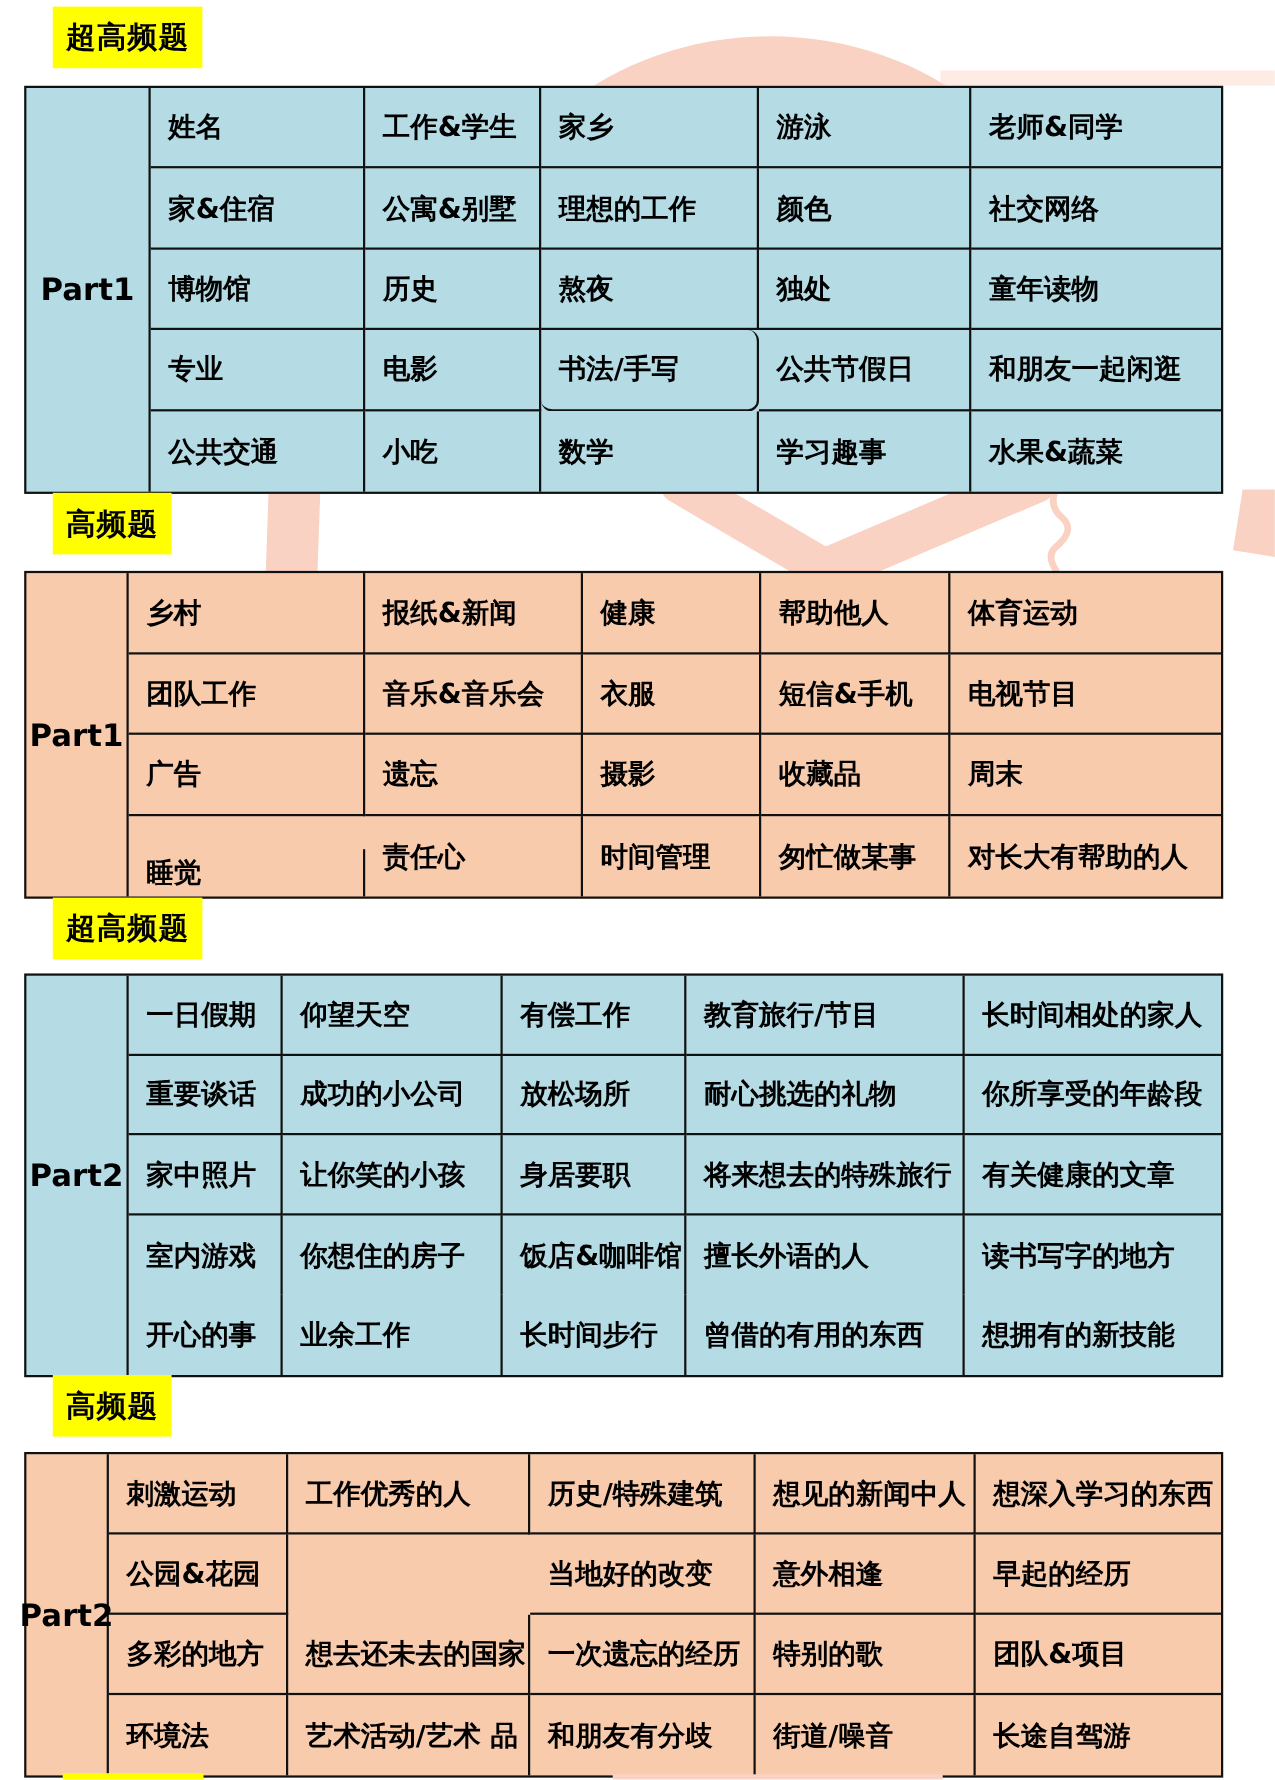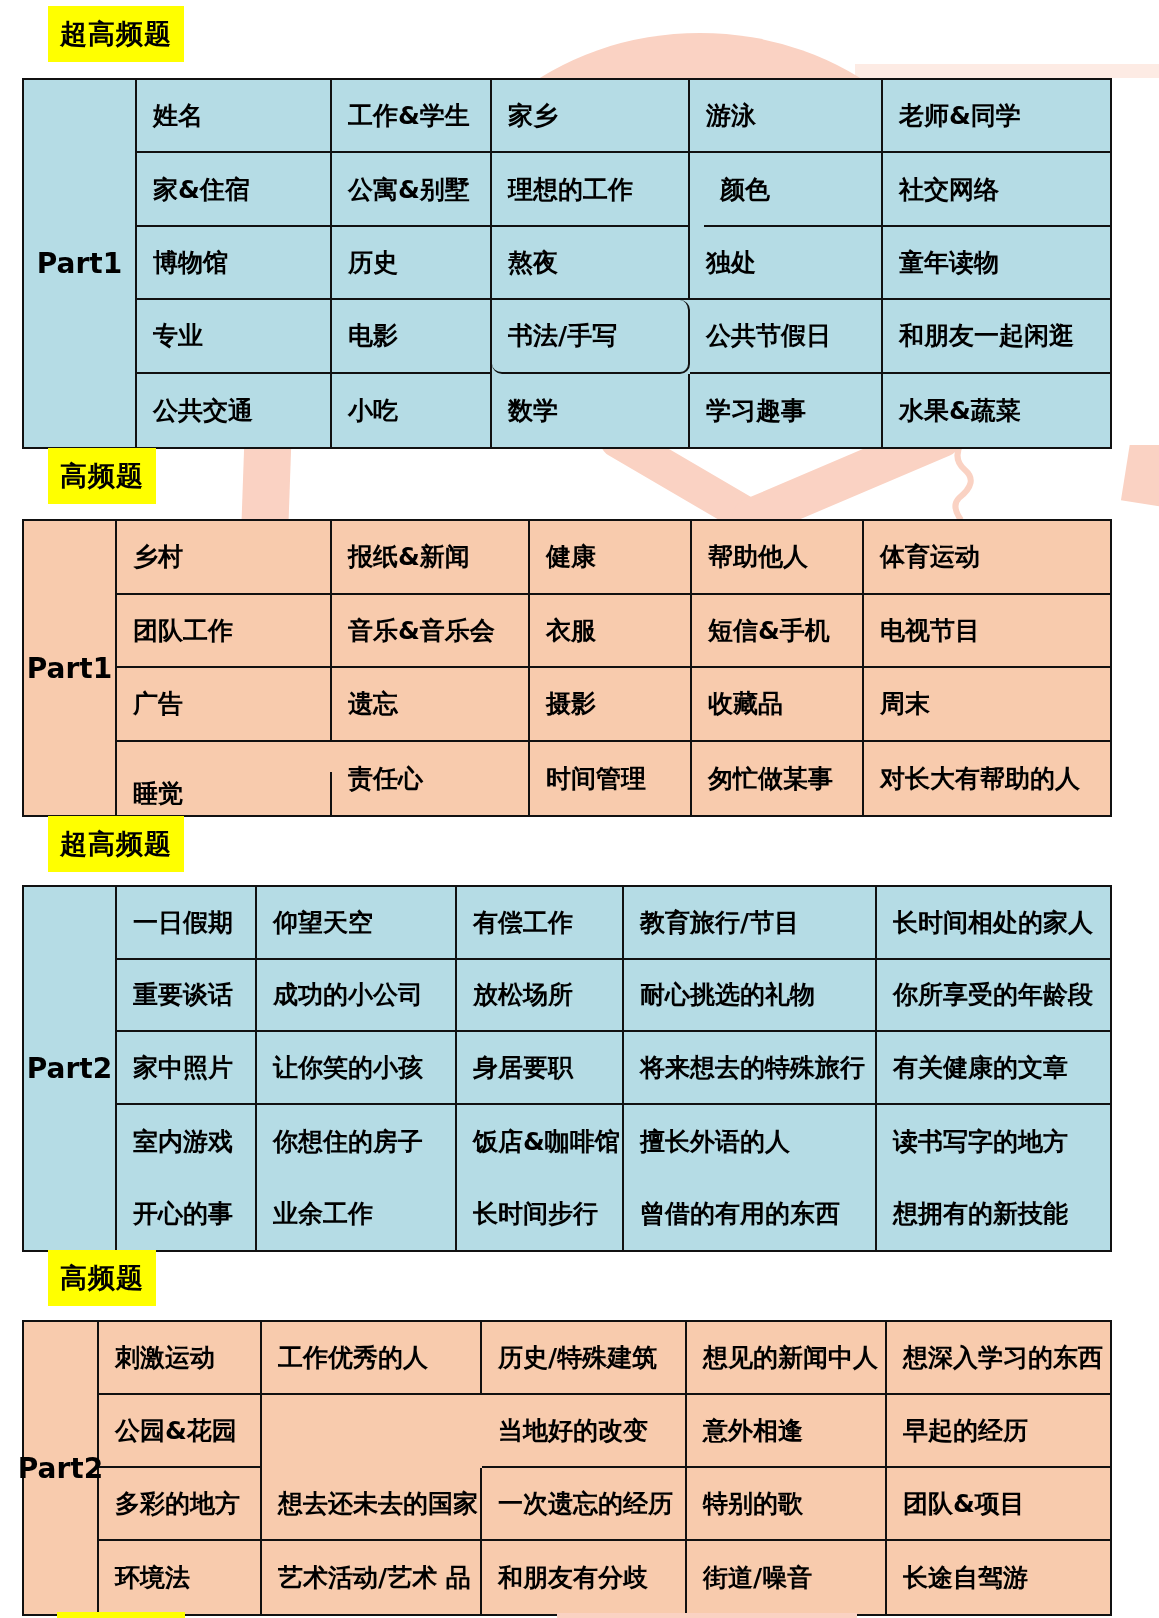--- a/index.html
+++ b/index.html
@@ -78,21 +78,21 @@
   <div class="freq-table" id="table-0" style="top: 78px; height: 367px; background: rgb(181, 220, 229); grid-template-columns: 113px 195px 160px 198px 193px 227px; grid-template-rows: repeat(5, 1fr);">
       <div class="part-cell" style="grid-area: 1 / 1 / span 5;">Part1</div>
       <div class="cell br bb" style="grid-area: 1 / 2;">姓名</div>
       <div class="cell br bb" style="grid-area: 1 / 3;">工作&amp;学生</div>
       <div class="cell br bb" style="grid-area: 1 / 4;">家乡</div>
       <div class="cell br bb" style="grid-area: 1 / 5;">游泳</div>
       <div class="cell bb" style="grid-area: 1 / 6;">老师&amp;同学</div>
       <div class="cell br bb" style="grid-area: 2 / 2;">家&amp;住宿</div>
       <div class="cell br bb" style="grid-area: 2 / 3;">公寓&amp;别墅</div>
       <div class="cell br bb" style="grid-area: 2 / 4;">理想的工作</div>
-      <div class="cell br bb" style="grid-area: 2 / 5; margin-left: 14px;">颜色</div>
+      <div class="cell br bb" style="grid-area: 2 / 5;">颜色</div>
       <div class="cell bb" style="grid-area: 2 / 6;">社交网络</div>
       <div class="cell br bb" style="grid-area: 3 / 2;">博物馆</div>
       <div class="cell br bb" style="grid-area: 3 / 3;">历史</div>
       <div class="cell br bb" style="grid-area: 3 / 4;">熬夜</div>
       <div class="cell br bb" style="grid-area: 3 / 5;">独处</div>
       <div class="cell bb" style="grid-area: 3 / 6;">童年读物</div>
       <div class="cell br bb" style="grid-area: 4 / 2;">专业</div>
       <div class="cell br bb" style="grid-area: 4 / 3;">电影</div>
       <div class="cell br bb" style="grid-area: 4 / 4; border-radius: 10px;">书法/手写</div>
       <div class="cell br bb" style="grid-area: 4 / 5;">公共节假日</div>

